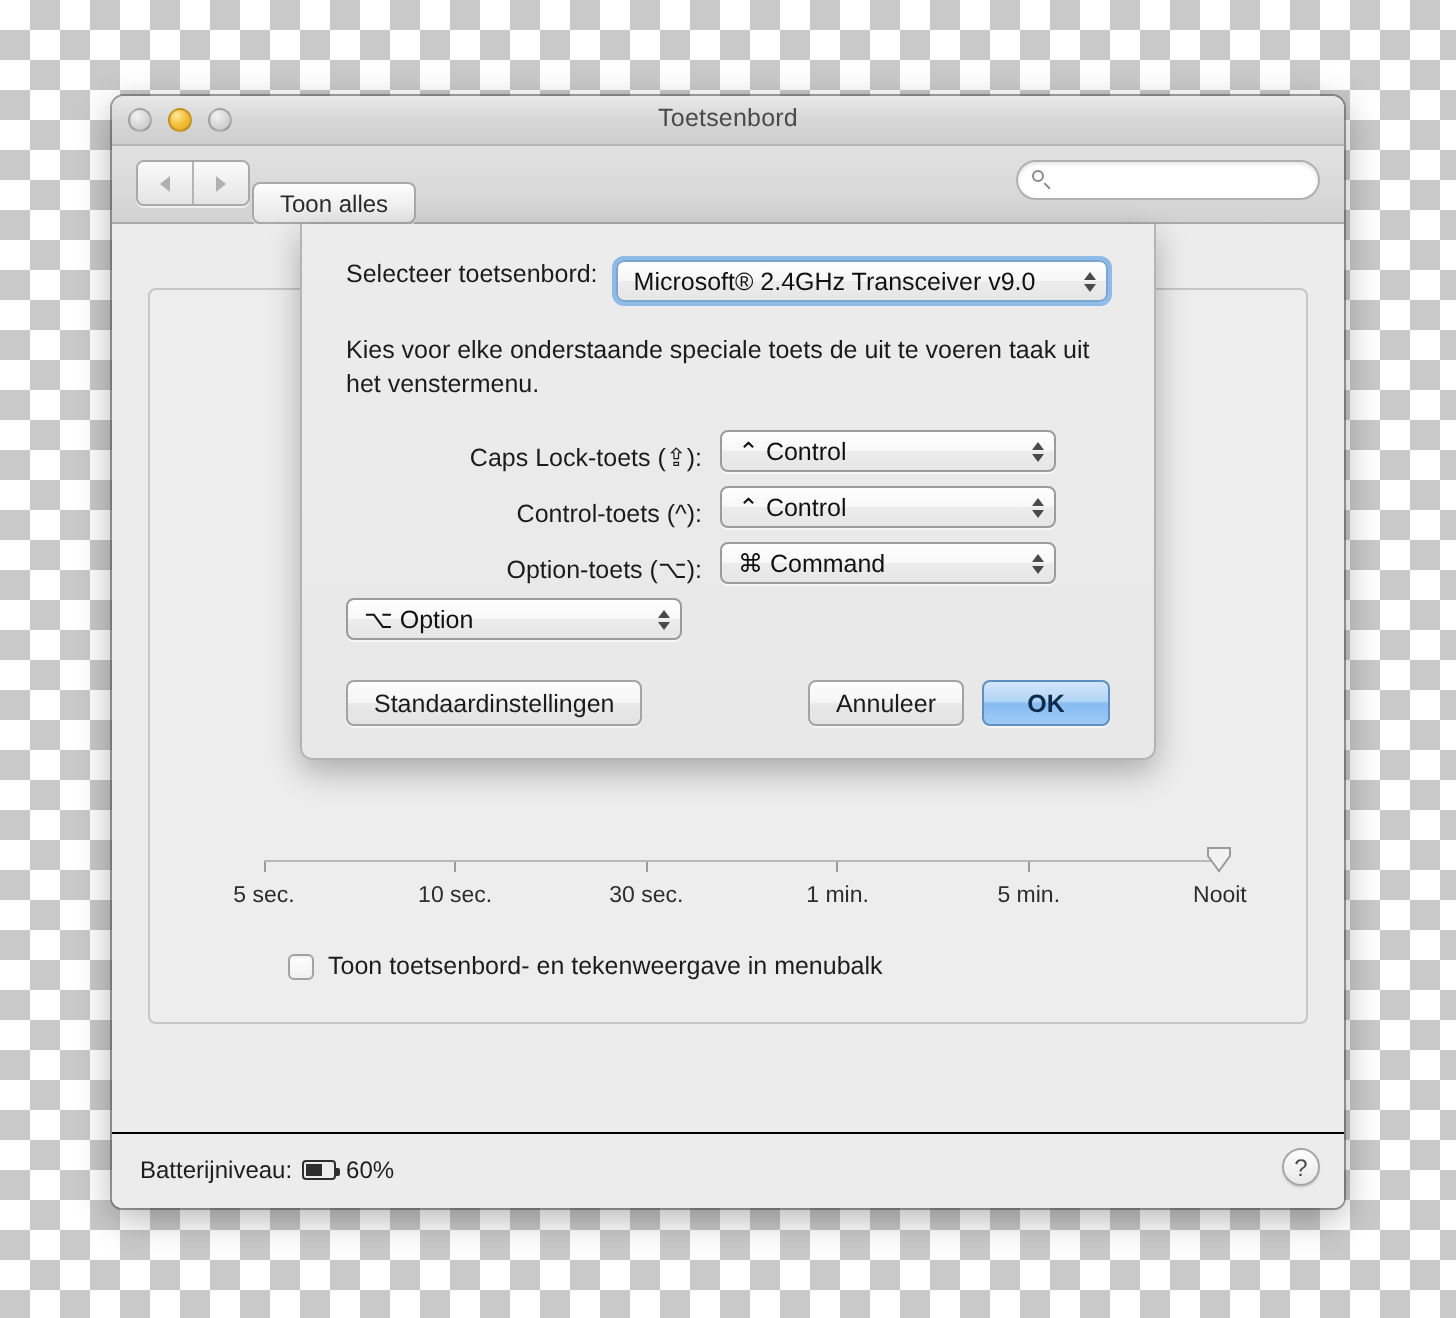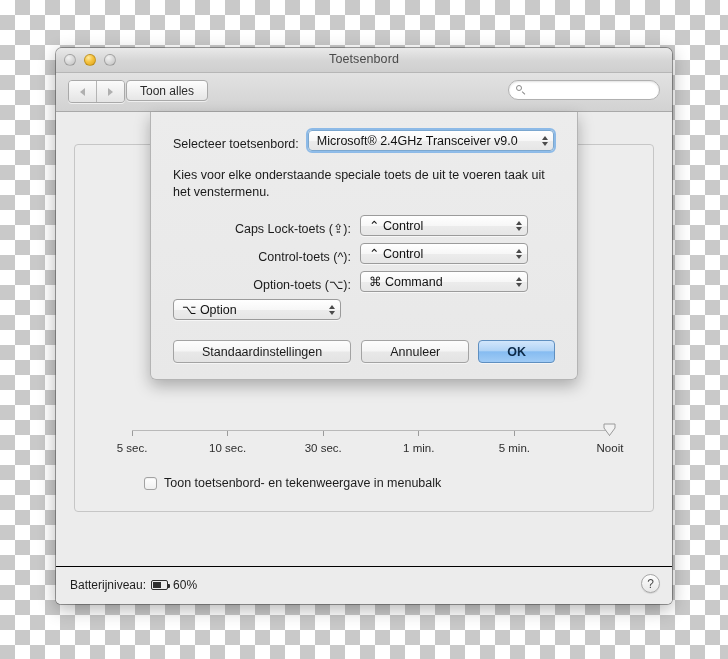--- a/index.html
+++ b/index.html
@@ -100,21 +100,21 @@
     width: 0; height: 0;
     border-top: 4px solid transparent;
     border-bottom: 4px solid transparent;
   }
   .arrow-left { border-right: 5px solid #b0b0b0; }
   .arrow-right { border-left: 5px solid #b0b0b0; }
 
   .toolbar-btn {
     position: absolute;
     left: 70px;
-    top: 7px;
+    top: 18px;
     height: 21px;
     padding: 0 13px;
     border-radius: 4px;
     border: 1px solid #a9a9a9;
     background: linear-gradient(to bottom, #fdfdfd, #e6e6e6);
     box-shadow: 0 1px 0 rgba(255,255,255,0.6);
     font-size: 12px;
     color: #2c2c2c;
     display: flex;
     align-items: center;
@@ -341,21 +341,21 @@
     border: 1px solid #b4b4b4;
     border-top: none;
     border-radius: 0 0 6px 6px;
     box-shadow: 0 6px 16px rgba(0,0,0,0.28);
     box-sizing: border-box;
     z-index: 20;
   }
 
   .sheet-row-top {
     display: flex;
-    align-items: flex-end;
+    align-items: flex-start;
     gap: 9px;
     padding: 0 22px 0 22px;
     margin-bottom: 16px;
   }
   .sheet-label {
     font-size: 12.5px;
     color: #1b1b1b;
     white-space: nowrap;
   }
 
@@ -427,21 +427,21 @@
 
   .sheet-buttons {
     display: flex;
     align-items: center;
     padding: 12px 22px 16px 22px;
     margin-top: 8px;
   }
   .spacer { flex: 1; }
   .sheet-btn {
     height: 23px;
-    padding: 0 28px;
+    padding: 0 13px;
     border-radius: 4px;
     border: 1px solid #a3a3a3;
     background: linear-gradient(to bottom, #fdfdfd 0%, #f5f5f5 48%, #e8e8e8 52%, #e3e3e3 100%);
     box-shadow: 0 1px 0 rgba(255,255,255,0.55);
     font-size: 12.5px;
     color: #1b1b1b;
     display: flex;
     align-items: center;
     box-sizing: border-box;
     white-space: nowrap;

